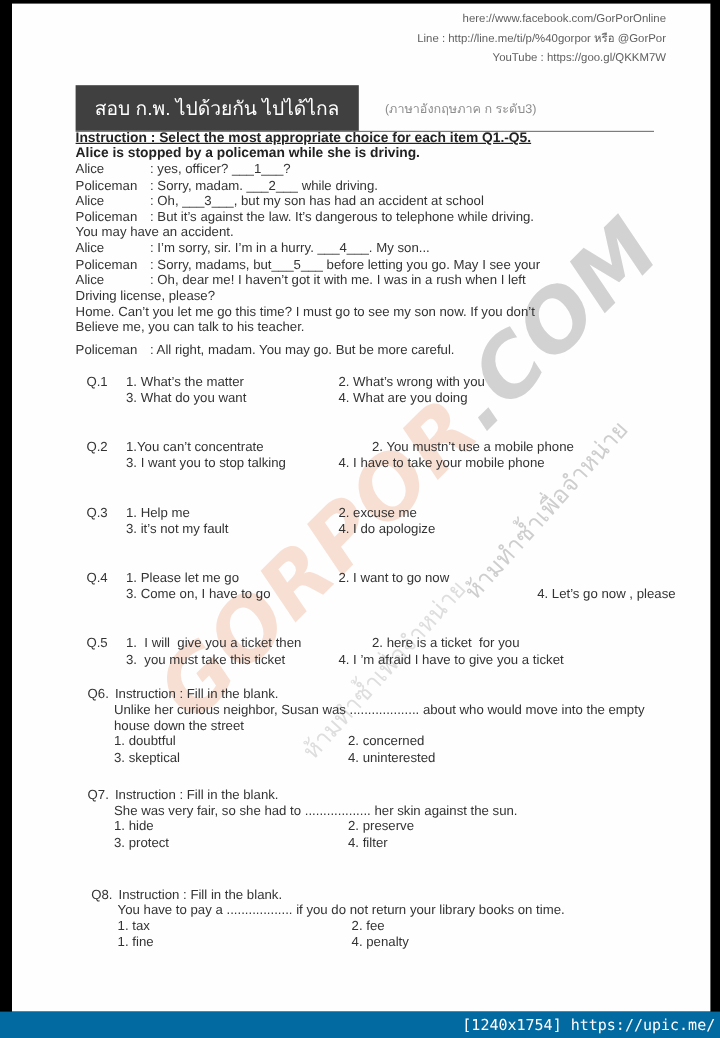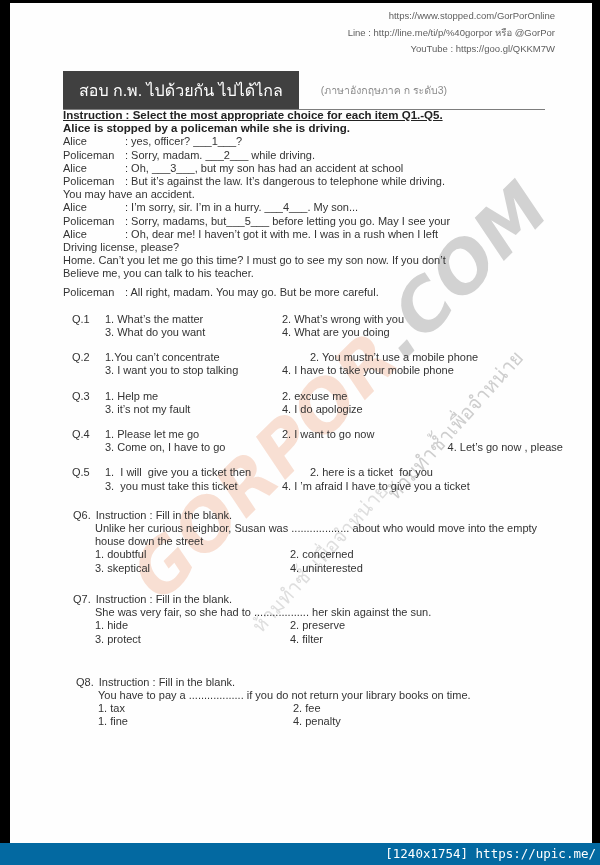--- a/index.html
+++ b/index.html
@@ -20,21 +20,21 @@
   .content { position:absolute; left:53px; top:106px; width:500px;
              font-size:11px; color:#333; line-height:13.2px; }
   .content span, .content .h1, .content .h2, .fh { white-space:pre; }
 
   .h1 { font-weight:bold; font-size:11.5px; text-decoration:underline; color:#222; }
   .h2 { font-weight:bold; font-size:11.5px; color:#222; }
 
   .dl .sp { display:inline-block; width:62px; }
   .dl.gap { margin-top:5px; }
 
-  .q { margin-top:12px; }
+  .q { margin-top:28px; }
   .q.q1 { margin-top:14px; }
   .qrow { display:flex; }
   .ql { margin-left:9px; width:33px; }
   .c1 { width:177px; }
   .c2 { flex:1; }
   .c2.s1 { padding-left:28px; }
   .c2.s2 { padding-left:38px;text-align:right; }
 
   .f { margin-top:18px; }
   .f.f6 { margin-top:16px; }
@@ -64,21 +64,21 @@
 <body>
 
 <div class="canvas">
   <div class="paper">
 
     <div class="wm-site"><span class="o">GORPOR</span><span class="g">.COM</span></div>
     <div class="wm-thai1">ห้ามทำซ้ำเพื่อจำหน่าย</div>
     <div class="wm-thai2">ห้ามทำซ้ำเพื่อจำหน่าย</div>
 
     <div class="links">
-      <div>https://www.stopped.com/GorPorOnline</div>
+      <div>here://www.facebook.com/GorPorOnline</div>
       <div>Line : http://line.me/ti/p/%40gorpor หรือ @GorPor</div>
       <div>YouTube : https://goo.gl/QKKM7W</div>
     </div>
 
     <div class="header">
       <span class="badge">สอบ ก.พ. ไปด้วยกัน ไปได้ไกล</span>
       <span class="subtitle">(ภาษาอังกฤษภาค ก ระดับ3)</span>
     </div>
 
     <div class="content">

